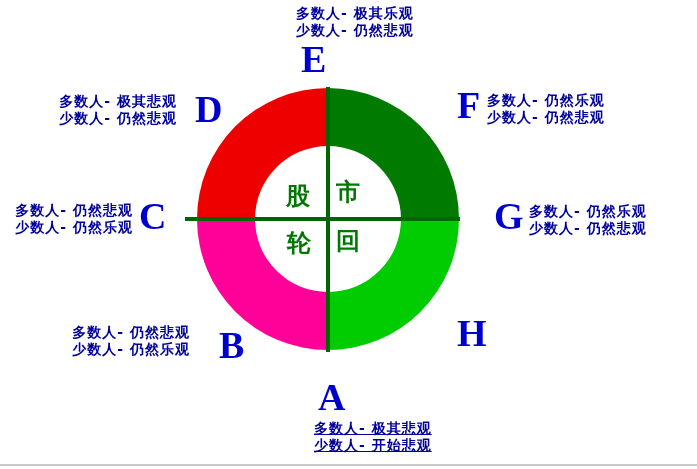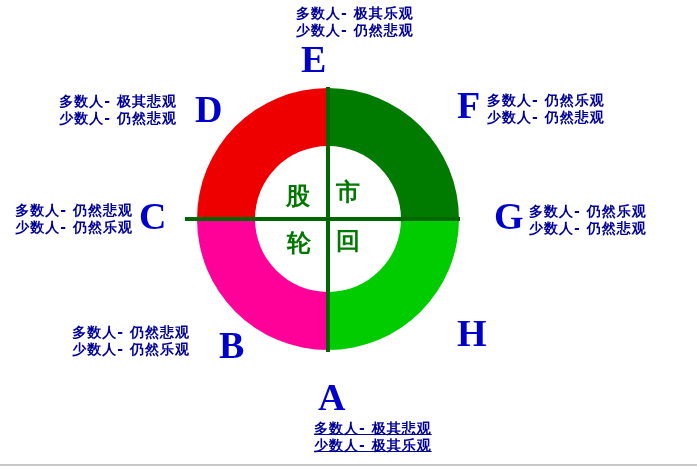--- a/index.html
+++ b/index.html
@@ -108,21 +108,21 @@
     <div>少数人- 仍然悲观</div>
   </div>
   <div class="label label-g">
     <div>多数人- 仍然乐观</div>
     <div>少数人- 仍然悲观</div>
   </div>
   <div class="label label-h">
   </div>
   <div class="label label-a">
     <div>多数人- 极其悲观</div>
-    <div>少数人- 极其乐观</div>
+    <div>少数人- 开始悲观</div>
   </div>
   <div class="label label-b right">
     <div>多数人- 仍然悲观</div>
     <div>少数人- 仍然乐观</div>
   </div>
   <div class="label label-c right">
     <div>多数人- 仍然悲观</div>
     <div>少数人- 仍然乐观</div>
   </div>
   <div class="label label-d right">

